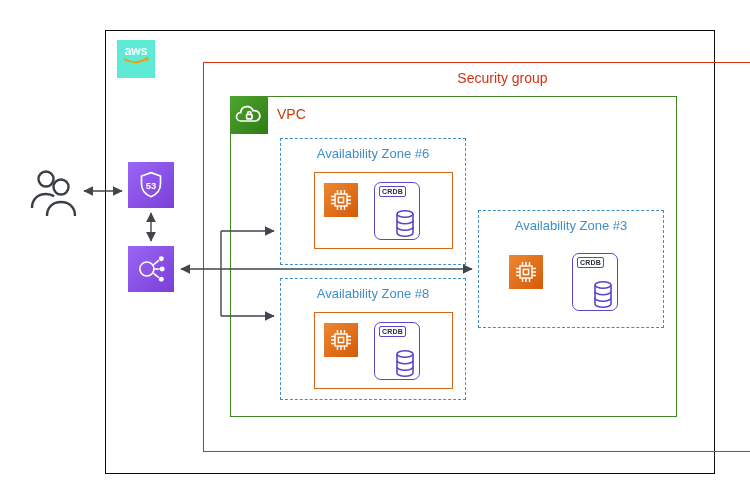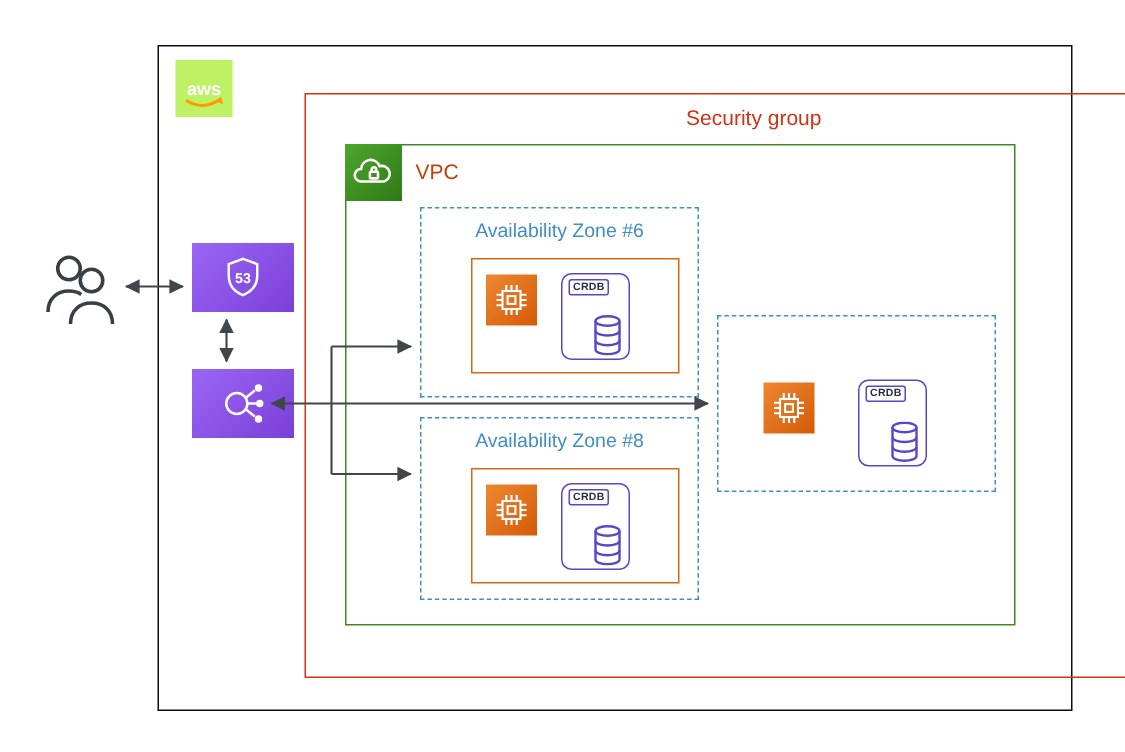--- a/index.html
+++ b/index.html
@@ -2,22 +2,22 @@
 <html><head>
 <meta charset="utf-8">
 <style>
   * { margin:0; padding:0; box-sizing:border-box; }
   html,body { background:#fff; font-family:"Liberation Sans", sans-serif; }
   .canvas { position:relative; width:750px; height:501px; background:#fff; overflow:hidden; }
   .abs { position:absolute; }
 
   .frame { left:105px; top:30px; width:610px; height:444px; border:1.5px solid #0d0d0d; background:#fff; }
 
-  .aws-logo { left:117px; top:40px; width:38px; height:38px; background:#bef264;
-              display:flex; align-items:flex-end; justify-content:center; }
+  .aws-logo { left:117px; top:40px; width:38px; height:38px; background:#5eead4;
+              display:flex; align-items:flex-start; justify-content:center; }
 
   .sg-box { left:203px; top:62px; width:599px; height:390px; border:1px solid #d13212; }
   .sg-label { position:absolute; top:7px; left:0; width:100%; text-align:center;
               color:#d13212; font-size:14px; }
 
   .vpc-box { left:230px; top:96px; width:447px; height:321px; border:1px solid #3f8624; }
   .vpc-icon { left:230px; top:96px; width:38px; height:38px;
               background:linear-gradient(135deg,#4ea62e,#2f7a15);
               display:flex; align-items:center; justify-content:center; }
   .vpc-label { left:277px; top:106px; font-size:14px; color:#c2410c; }
@@ -38,21 +38,21 @@
   .ec2-in-box { left:9px; top:10px; }
 
   .crdb { position:absolute; width:46px; height:58px; border:1.6px solid #5a46c8;
           border-radius:7px; background:#fff; }
   .crdb-in-box { left:59px; top:9px; }
   .crdb-tag { position:absolute; top:3px; left:4px; font-size:7px; font-weight:bold;
               color:#232f3e; border:1px solid #5a46c8; padding:0 2px; line-height:9px;
               border-radius:2px; background:#fff; letter-spacing:0.2px; }
   .crdb-cyl { position:absolute; right:4px; bottom:2px; width:20px; height:27px; }
 
-  .icon-sq { width:68px; height:46px;
+  .icon-sq { width:46px; height:46px;
              background:linear-gradient(135deg,#9a66f5,#7b3fd6);
              display:flex; align-items:center; justify-content:center; }
   .r53 { left:128px; top:162px; }
   .elb { left:128px; top:246px; }
   .users { left:28px; top:166px; width:52px; height:54px; }
 
   .arrows { left:0; top:0; width:750px; height:501px; pointer-events:none; z-index:10; }
 </style>
 </head>
 <body>
@@ -119,20 +119,21 @@
         <svg class="crdb-cyl" viewBox="0 0 20 27">
           <path d="M2 4 v19 a8 3.2 0 0 0 16 0 v-19" fill="#ffffff" stroke="#5a46c8" stroke-width="1.6"></path>
           <ellipse cx="10" cy="4" rx="8" ry="3.2" fill="#ffffff" stroke="#5a46c8" stroke-width="1.6"></ellipse>
           <path d="M2 10.5 a8 3.2 0 0 0 16 0 M2 17 a8 3.2 0 0 0 16 0" fill="none" stroke="#5a46c8" stroke-width="1.6"></path>
         </svg>
       </div>
     </div>
   </div>
 
   <div class="abs az az3">
+    <div class="az-label">Availability Zone #3</div>
     <div class="ec2" style="left:30px; top:44px;">
       <svg width="28" height="28" viewBox="0 0 28 28" stroke="#ffffff" stroke-width="1.4" fill="none">
         <rect x="8" y="8" width="12" height="12"></rect>
         <rect x="11.4" y="11.4" width="5.2" height="5.2"></rect>
         <path d="M10.5 8 v-4 M14 8 v-4 M17.5 8 v-4 M10.5 24 v-4 M14 24 v-4 M17.5 24 v-4 M8 10.5 h-4 M8 14 h-4 M8 17.5 h-4 M24 10.5 h-4 M24 14 h-4 M24 17.5 h-4"></path>
       </svg>
     </div>
     <div class="crdb" style="left:93px; top:42px;">
       <span class="crdb-tag">CRDB</span>
       <svg class="crdb-cyl" viewBox="0 0 20 27">

